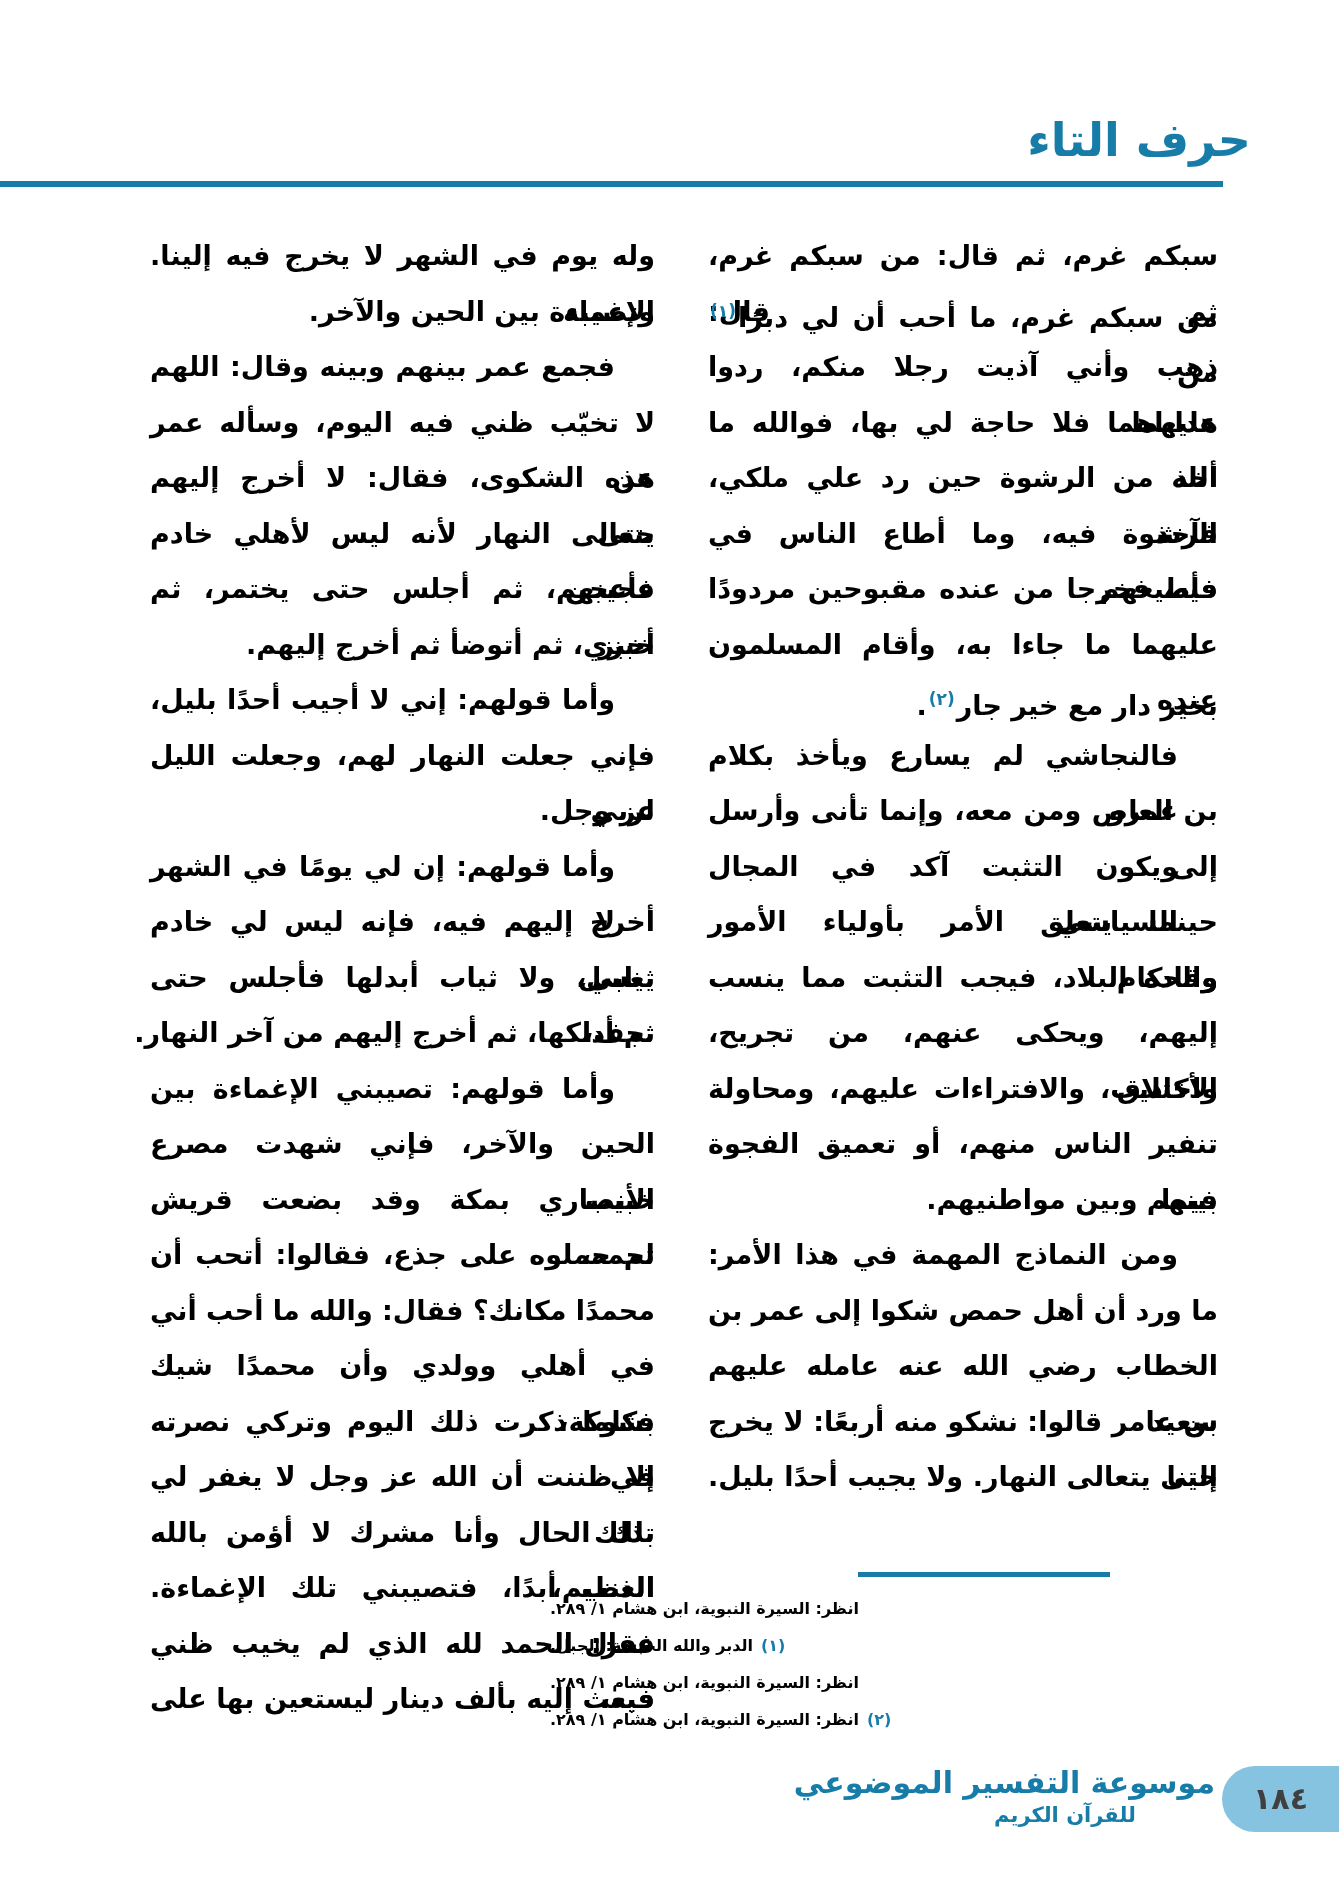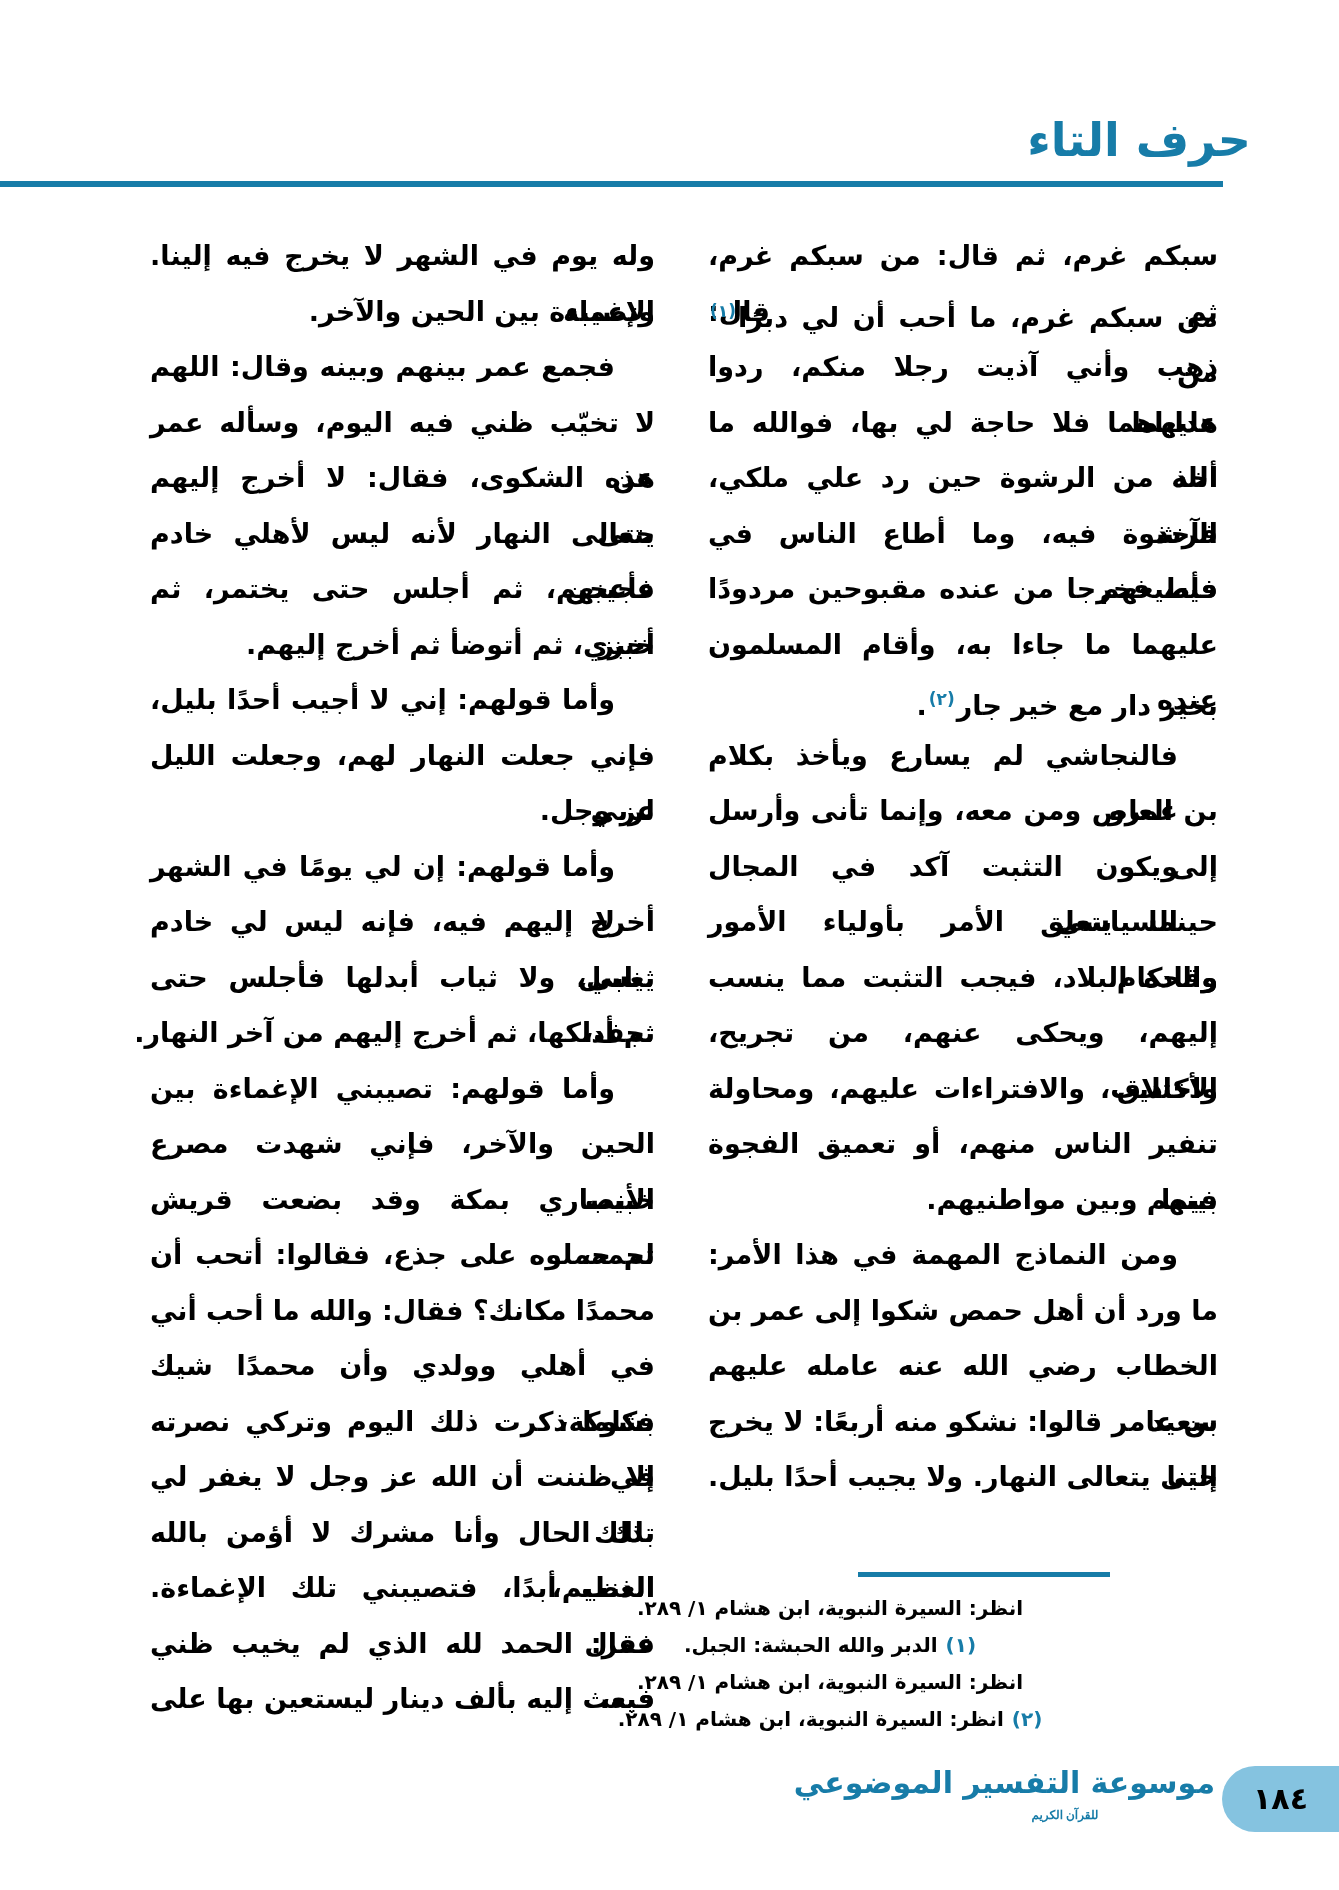--- a/index.html
+++ b/index.html
@@ -71,49 +71,49 @@
     background:var(--accent);
   }
   .footnotes{
     position:absolute;
     top:1590px;right:229px;
     width:560px;
     direction:rtl;
   }
   .fn-line{
     height:37px;line-height:37px;
-    font-size:20px;font-weight:bold;
-    text-align:center;
+    font-size:16px;font-weight:bold;
+    text-align:left;
     white-space:nowrap;
   }
   .fn-marker{color:var(--accent);margin-left:8px;}
   
   .footer-logo{
     position:absolute;
     top:1762px;left:915px;
     width:300px;
     text-align:center;
     color:var(--accent);
     direction:rtl;
   }
   .footer-logo .logo-main{
     font-size:30px;font-weight:bold;
     line-height:42px;white-space:nowrap;
   }
   .footer-logo .logo-sub{
-    font-size:12px;font-weight:bold;
-    line-height:22px;white-space:nowrap;font-family:Liberation Serif, serif;
+    font-size:21px;font-weight:bold;
+    line-height:22px;white-space:nowrap;
   }
   .page-badge{
     position:absolute;
     top:1766px;right:0;
     width:117px;height:66px;
     background:var(--badge);
     border-radius:36px 0 0 36px;
-    color:#000000;
+    color:#404040;
     font-size:30px;font-weight:bold;
     text-align:center;line-height:66px;
   }
 </style>
 </head>
 <body>
 
 <div class="page">
 
   <div class="chapter-title">حرف التاء</div>

